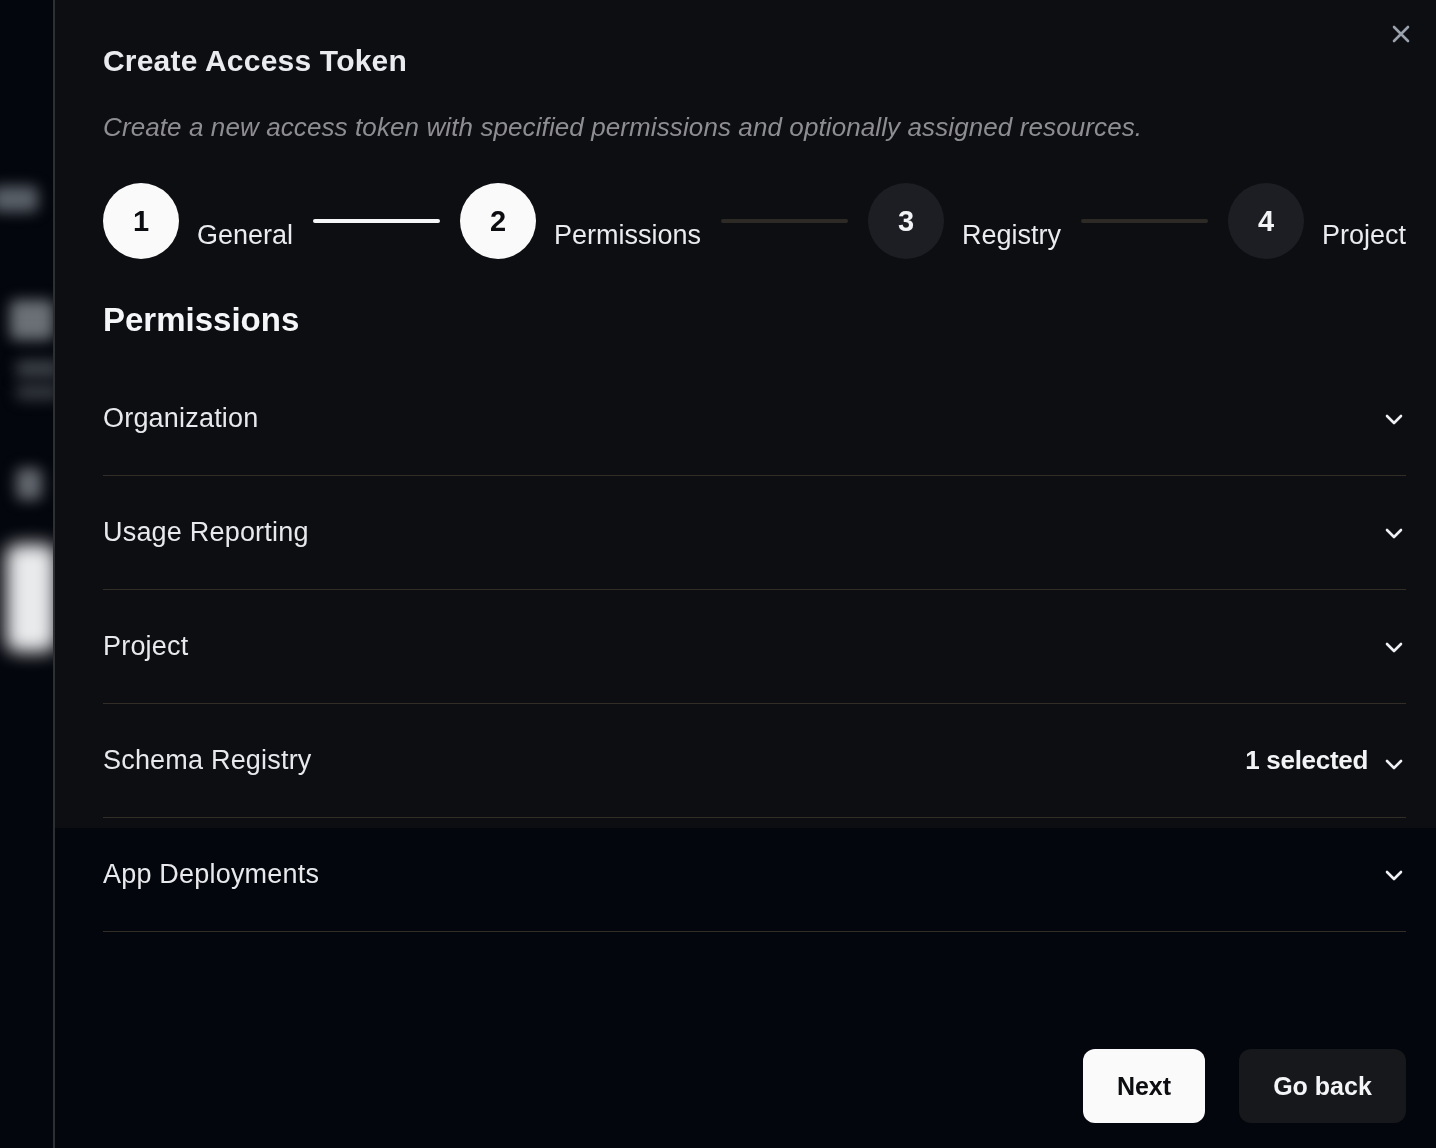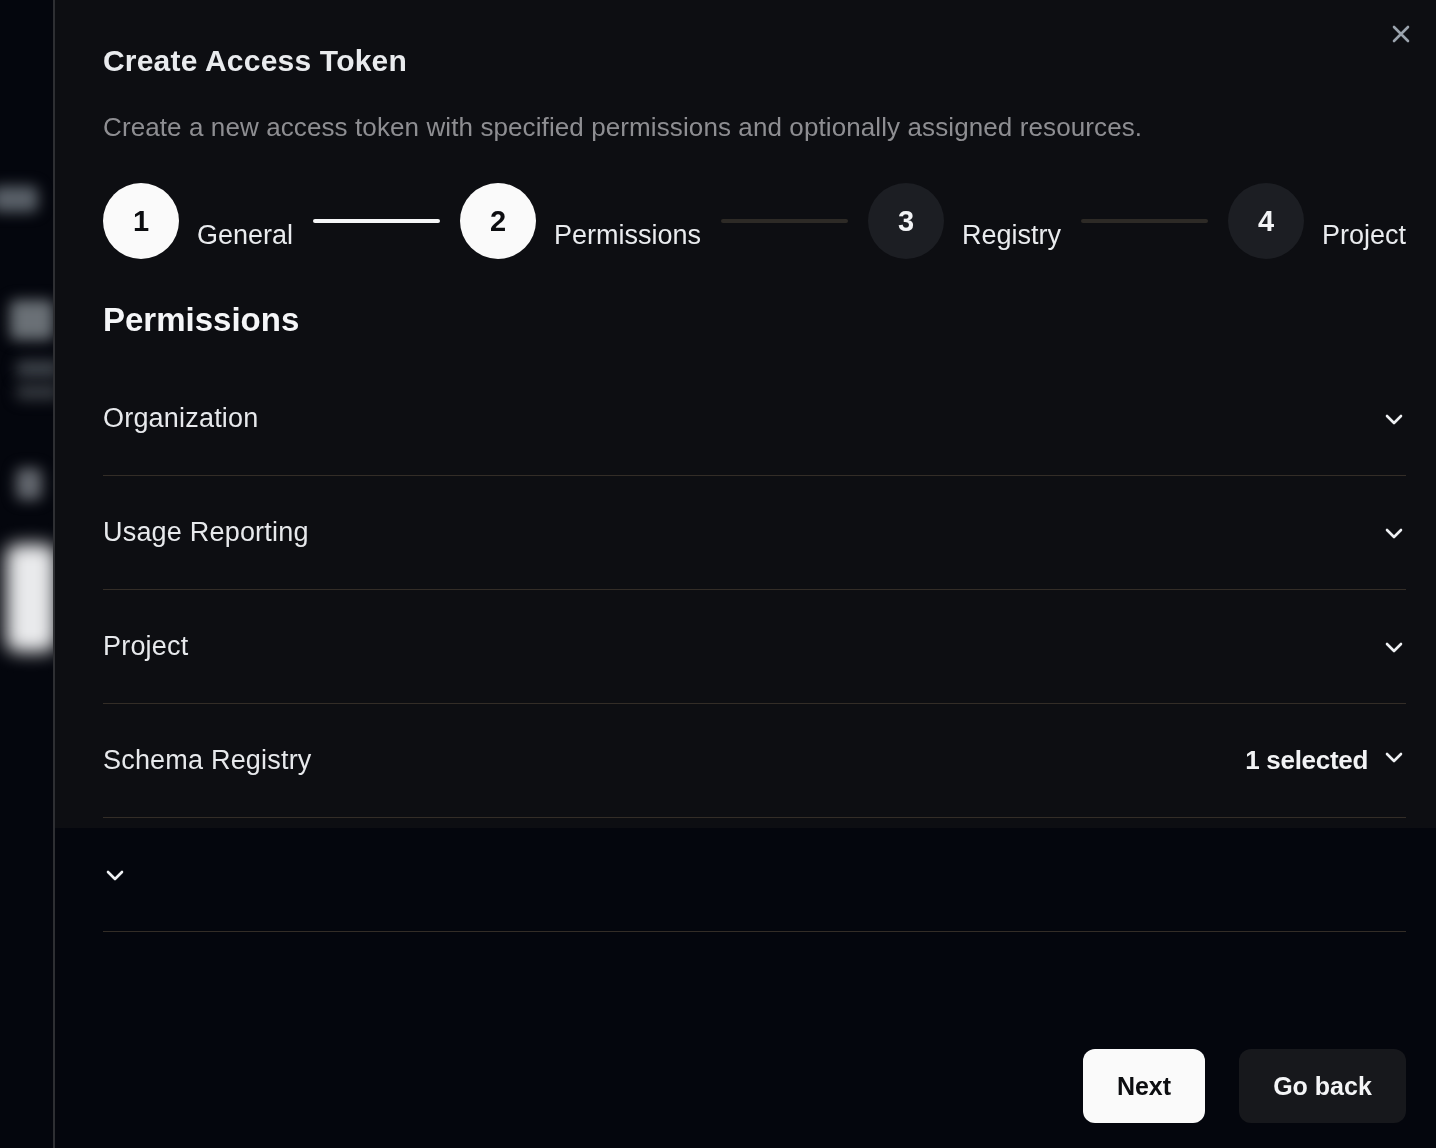--- a/index.html
+++ b/index.html
@@ -39,20 +39,21 @@
   }
   .modal-title {
     margin-top: 44px;
     font-size: 30px; font-weight: 700; color: #e9ebee;
     letter-spacing: 0.2px;
   }
   .modal-subtitle {
     margin-top: 34px;
     font-size: 26px; font-weight: 400; color: #8e8e92;
     letter-spacing: 0.1px;
+    font-style: italic;
   }
   
   .stepper {
     margin-top: 40px;
     display: flex; align-items: center;
   }
   .step { display: flex; align-items: center; flex: none; cursor: pointer; }
   .step-circle {
     width: 76px; height: 76px; border-radius: 50%;
     display: flex; align-items: center; justify-content: center;
@@ -79,21 +80,21 @@
   .acc-row {
     height: 114px;
     display: flex; align-items: center; justify-content: space-between;
     border-bottom: 1px solid #332d27;
     cursor: pointer;
   }
   .acc-label {
     font-size: 27px; font-weight: 500; color: #e7e9ec;
     letter-spacing: 0.2px;
   }
-  .acc-right { display: flex; align-items: flex-start; gap: 14px; }
+  .acc-right { display: flex; align-items: flex-end; gap: 14px; }
   .acc-badge {
     font-size: 26px; font-weight: 600; color: #f2f3f5;
     letter-spacing: -0.3px;
   }
   .acc-badge:empty { display: none; }
   .chevron { width: 24px; height: 24px; flex: none; }
   
   .footer {
     margin-top: 117px;
     display: flex; justify-content: flex-end; align-items: center; gap: 34px;
@@ -202,20 +203,21 @@
         <span class="acc-badge">1 selected</span>
         <span class="chevron">
           <svg width="24" height="24" viewBox="0 0 24 24">
               <path d="M5 9 L12 16 L19 9" stroke="#eef0f3" stroke-width="2.6" stroke-linecap="round" stroke-linejoin="round" fill="none"></path>
             </svg>
         </span>
       </span>
     </div>
 
     <div class="acc-row">
+      <span class="acc-label">App Deployments</span>
       <span class="acc-right">
 
         <span class="chevron">
           <svg width="24" height="24" viewBox="0 0 24 24">
               <path d="M5 9 L12 16 L19 9" stroke="#eef0f3" stroke-width="2.6" stroke-linecap="round" stroke-linejoin="round" fill="none"></path>
             </svg>
         </span>
       </span>
     </div>
 

